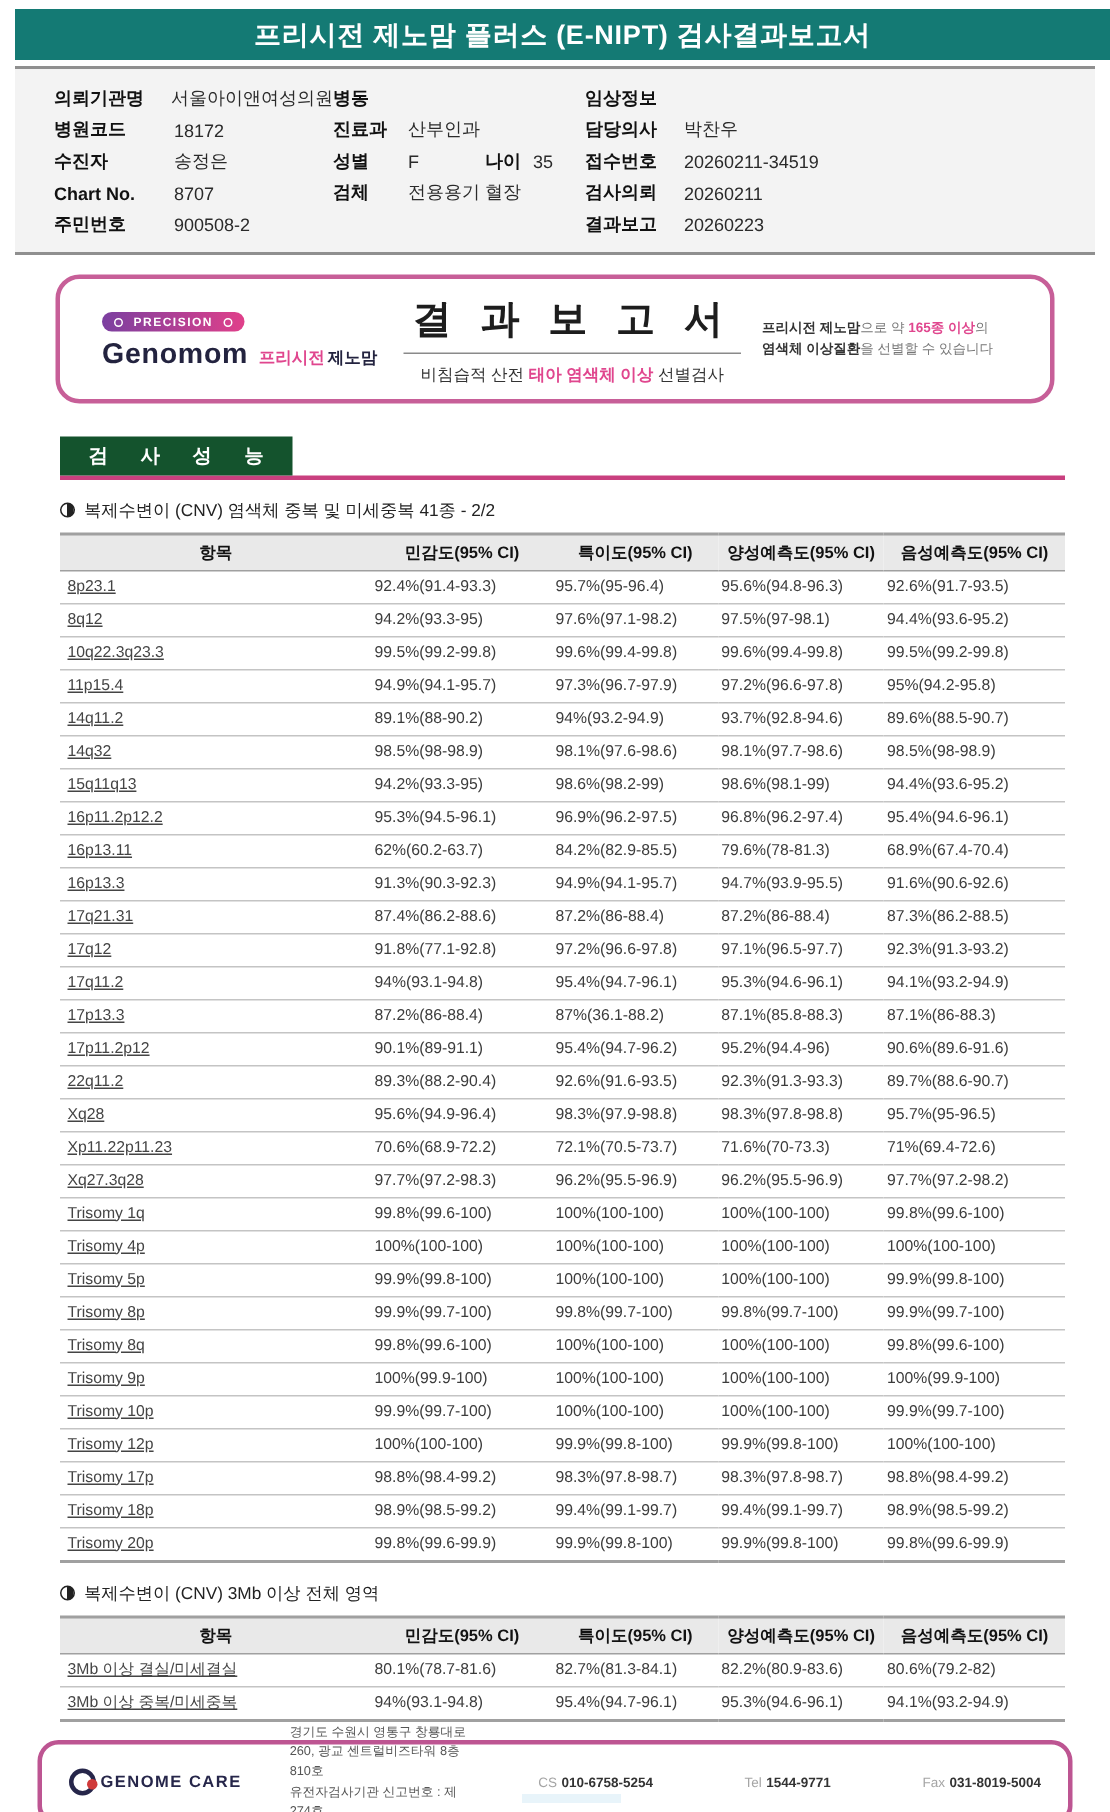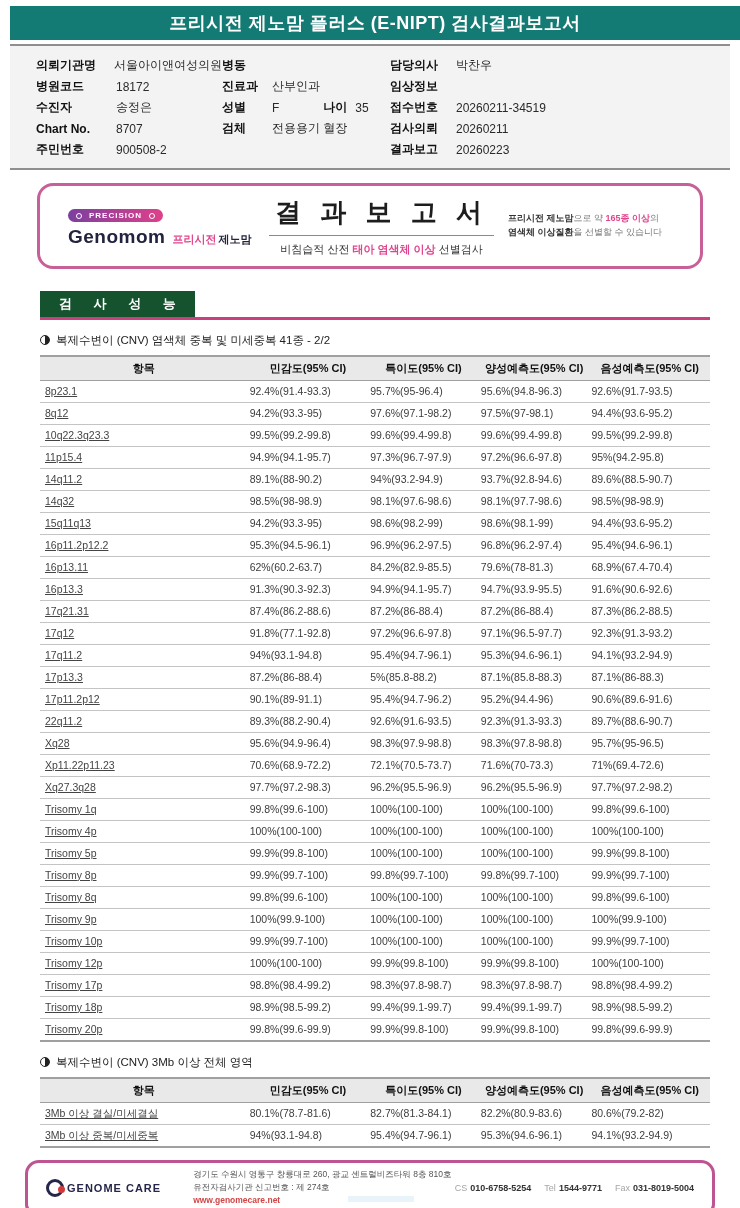--- a/index.html
+++ b/index.html
@@ -86,21 +86,21 @@
     border:3px solid #bd5592;border-bottom-width:5px;border-radius:14px;
     display:flex;align-items:center;padding:0 18px;background:#fff;
   }
   .gc-logo{display:flex;align-items:center;gap:3px;}
   .gc-mark{width:18px;height:18px;border:3px solid #26264a;border-radius:50%;position:relative;box-sizing:border-box;}
   .gc-mark::after{content:"";position:absolute;right:-4px;top:4px;width:7px;height:7px;background:#d03a3a;border-radius:50%;}
   .gc-name{font-size:11px;font-weight:bold;color:#26264a;letter-spacing:1px;white-space:nowrap;}
   .footer-addr{margin-left:32px;font-size:8.5px;color:#555;line-height:1.55;}
   .footer-url{color:#d04545;font-weight:bold;}
   .footer-contacts{margin-left:auto;display:flex;gap:13px;font-size:9px;align-items:center;white-space:nowrap;}
-  .contact-label{color:#a5a5a5;margin-right:3px;}
+  .contact-label{color:#a5a5a5;margin-right:3px;margin-left:48px;}
   .contact-value{color:#333;font-weight:bold;}
   .bottom-smudge{position:absolute;left:348px;top:1196px;width:66px;height:6px;background:#e8f4fa;}
 </style>
 </head>
 <body>
 
 <div class="title-bar">
   <span>프리시전 제노맘 플러스 (E-NIPT) 검사결과보고서</span>
 </div>
 
@@ -142,26 +142,26 @@
         <span class="info-label second">나이</span>
         <span class="info-value">35</span>
       </div>
       <div class="info-row">
         <span class="info-label">검체</span>
         <span class="info-value">전용용기 혈장</span>
       </div>
     </div>
   <div class="info-col info-col-3">
       <div class="info-row">
+        <span class="info-label">임상정보</span>
+        <span class="info-value"></span>
+      </div>
+      <div class="info-row">
         <span class="info-label">담당의사</span>
         <span class="info-value">박찬우</span>
-      </div>
-      <div class="info-row">
-        <span class="info-label">임상정보</span>
-        <span class="info-value"></span>
       </div>
       <div class="info-row">
         <span class="info-label">접수번호</span>
         <span class="info-value">20260211-34519</span>
       </div>
       <div class="info-row">
         <span class="info-label">검사의뢰</span>
         <span class="info-value">20260211</span>
       </div>
       <div class="info-row">
@@ -306,21 +306,21 @@
       <tr>
         <td class="item-cell">17q11.2</td>
         <td class="val-cell">94%(93.1-94.8)</td>
         <td class="val-cell">95.4%(94.7-96.1)</td>
         <td class="val-cell">95.3%(94.6-96.1)</td>
         <td class="val-cell">94.1%(93.2-94.9)</td>
       </tr>
       <tr>
         <td class="item-cell">17p13.3</td>
         <td class="val-cell">87.2%(86-88.4)</td>
-        <td class="val-cell">5%(85.8-88.2)</td>
+        <td class="val-cell">87%(36.1-88.2)</td>
         <td class="val-cell">87.1%(85.8-88.3)</td>
         <td class="val-cell">87.1%(86-88.3)</td>
       </tr>
       <tr>
         <td class="item-cell">17p11.2p12</td>
         <td class="val-cell">90.1%(89-91.1)</td>
         <td class="val-cell">95.4%(94.7-96.2)</td>
         <td class="val-cell">95.2%(94.4-96)</td>
         <td class="val-cell">90.6%(89.6-91.6)</td>
       </tr>

